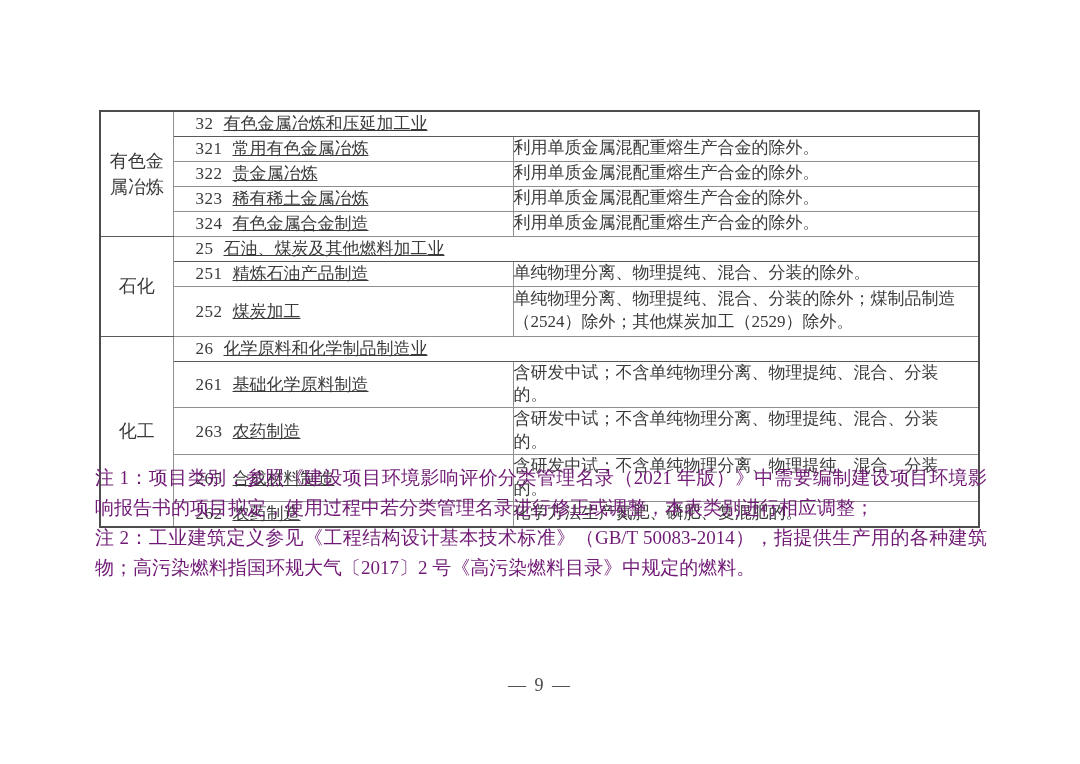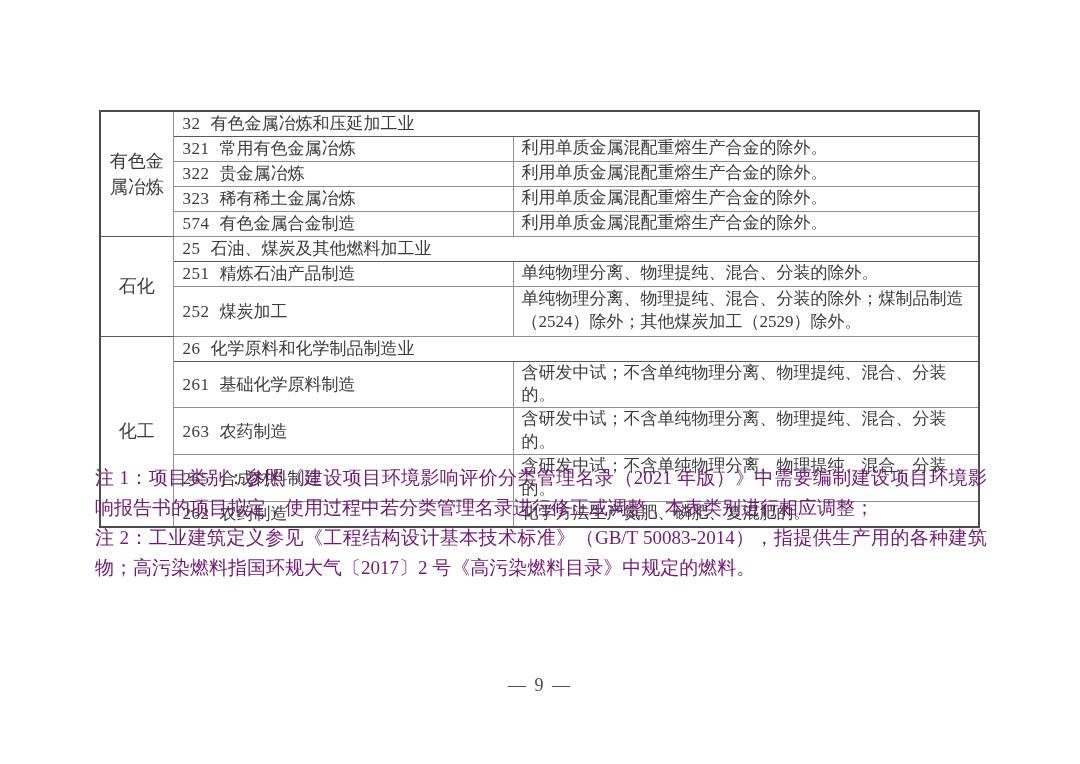--- a/index.html
+++ b/index.html
@@ -34,25 +34,26 @@
   .doc-table { border: 2px solid #4d4d4d; }
   .doc-table td.cat {
     text-align: center;
     padding: 0 8px;
     line-height: 1.45;
     font-size: 18px;
     border-bottom: 1px solid #4d4d4d;
     margin-top: 43px;
   }
   .doc-table td.mid {
-    padding-left: 9px;
+    padding-left: 22px;
     padding-right: 4px;
+    text-decoration: underline;
   }
   .doc-table td.exc {
-    padding-left: 8px;
+    padding-left: 0;
     padding-right: 6px;
     line-height: 1.35;
   }
   .doc-table tr { height: 25px; }
   .doc-table tr.tall { height: 50px; }
   .doc-table tr.sect-start td { border-top: 1px solid #4d4d4d; }
   .doc-table tr.hdr td { border-bottom: 1px solid #5a5a5a; }
   .code {
     display: inline-block;
     margin-right: 10px;
@@ -119,21 +120,21 @@
     <tr>
       <td class="mid">
         <span class="code">323</span><span>稀有稀土金属冶炼</span>
       </td>
       <td class="exc">
         <span>利用单质金属混配重熔生产合金的除外。</span>
       </td>
     </tr>
     <tr>
       <td class="mid light-b">
-        <span class="code">574</span><span>有色金属合金制造</span>
+        <span class="code">324</span><span>有色金属合金制造</span>
       </td>
       <td class="exc light-b">
         <span>利用单质金属混配重熔生产合金的除外。</span>
       </td>
     </tr>
 
     <tr class="hdr sect-start">
       <td class="cat" rowspan="3">
         <span>石化</span>
       </td>

